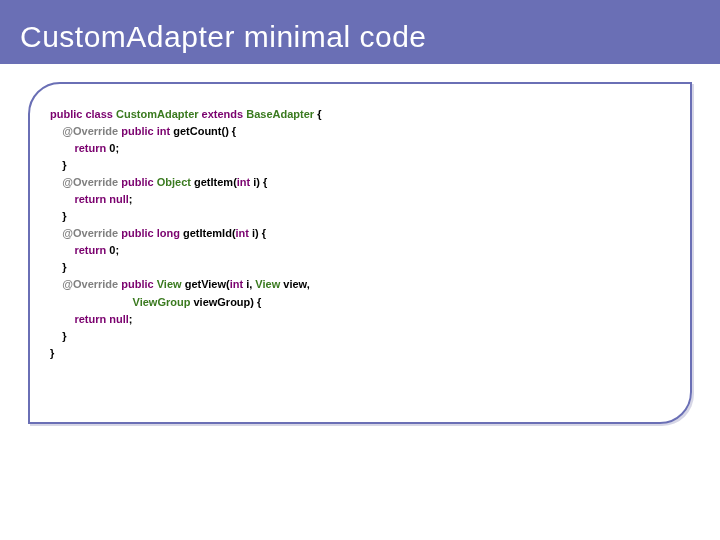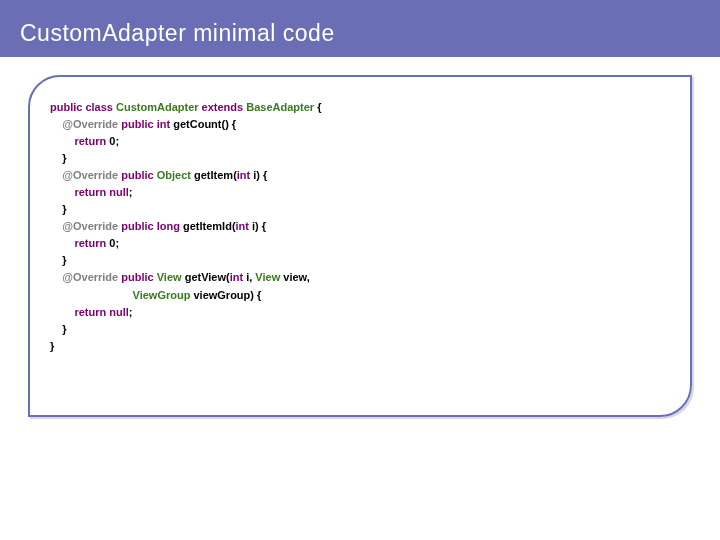--- a/index.html
+++ b/index.html
@@ -6,21 +6,21 @@
   body {
     width: 720px;
     height: 540px;
     background: #fff;
     font-family: Verdana, Geneva, sans-serif;
     overflow: hidden;
   }
   .slide-title {
     background: #6a6fb5;
     color: #fff;
-    font-size: 23px;
+    font-size: 30px;
     font-weight: 400;
     padding: 20px 20px 10px 20px;
     letter-spacing: 0.5px;
     font-family: Verdana, Geneva, sans-serif;
   }
   .content-box {
     margin: 18px 28px 10px 28px;
     border: 2.5px solid #6a6fb5;
     border-top-left-radius: 32px;
     border-bottom-right-radius: 32px;

